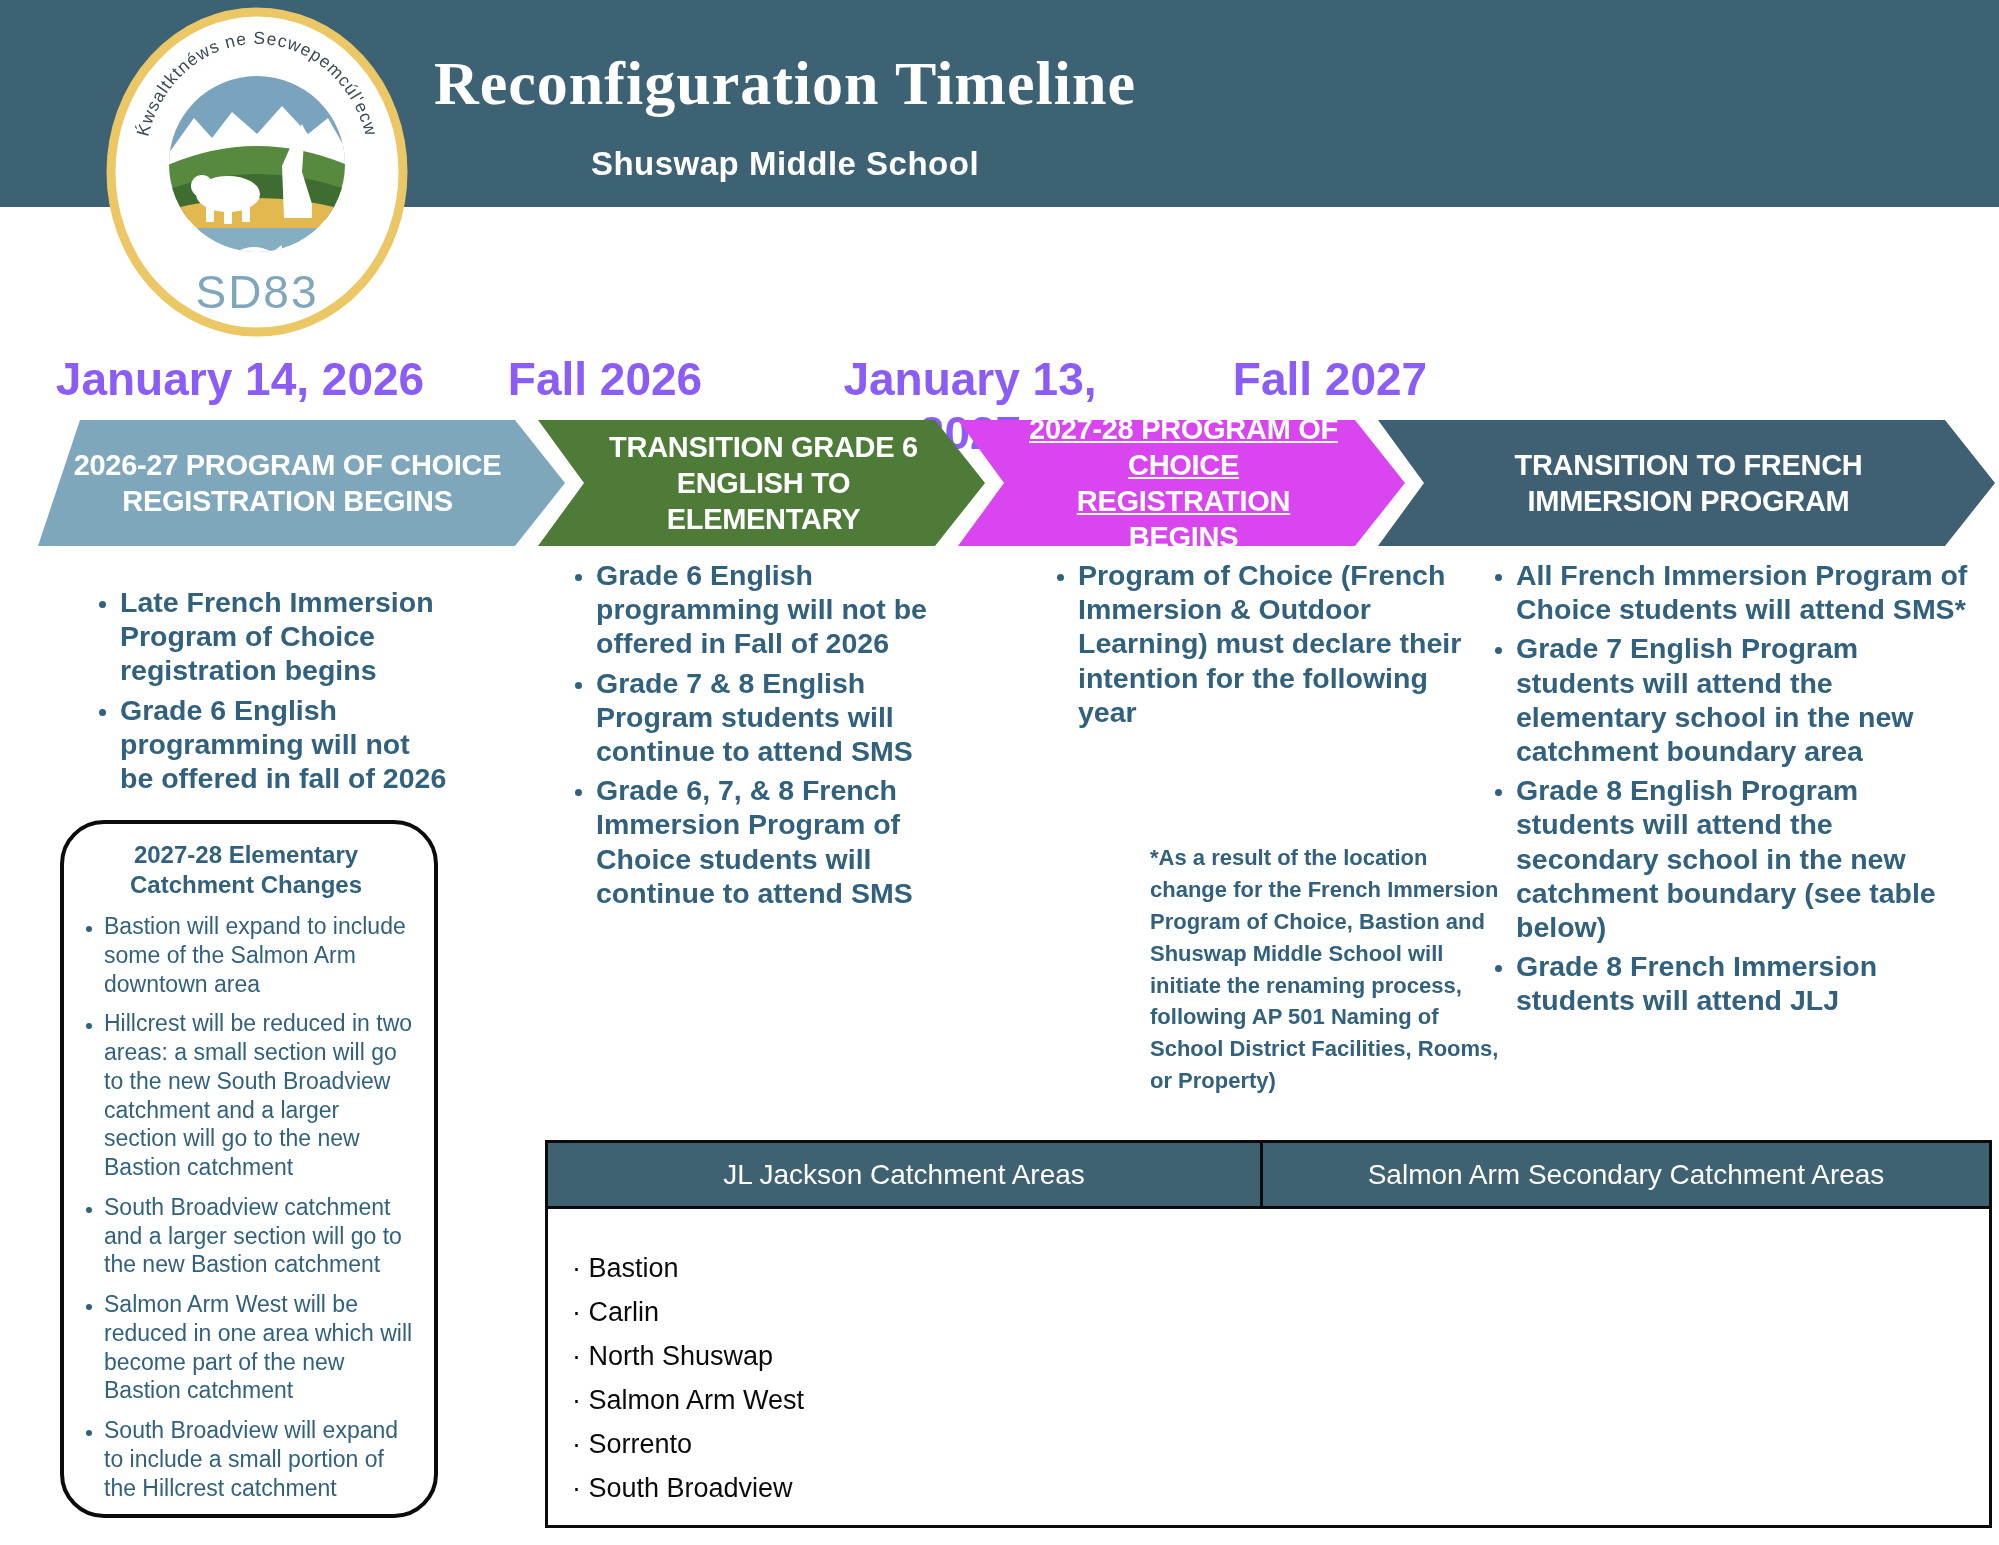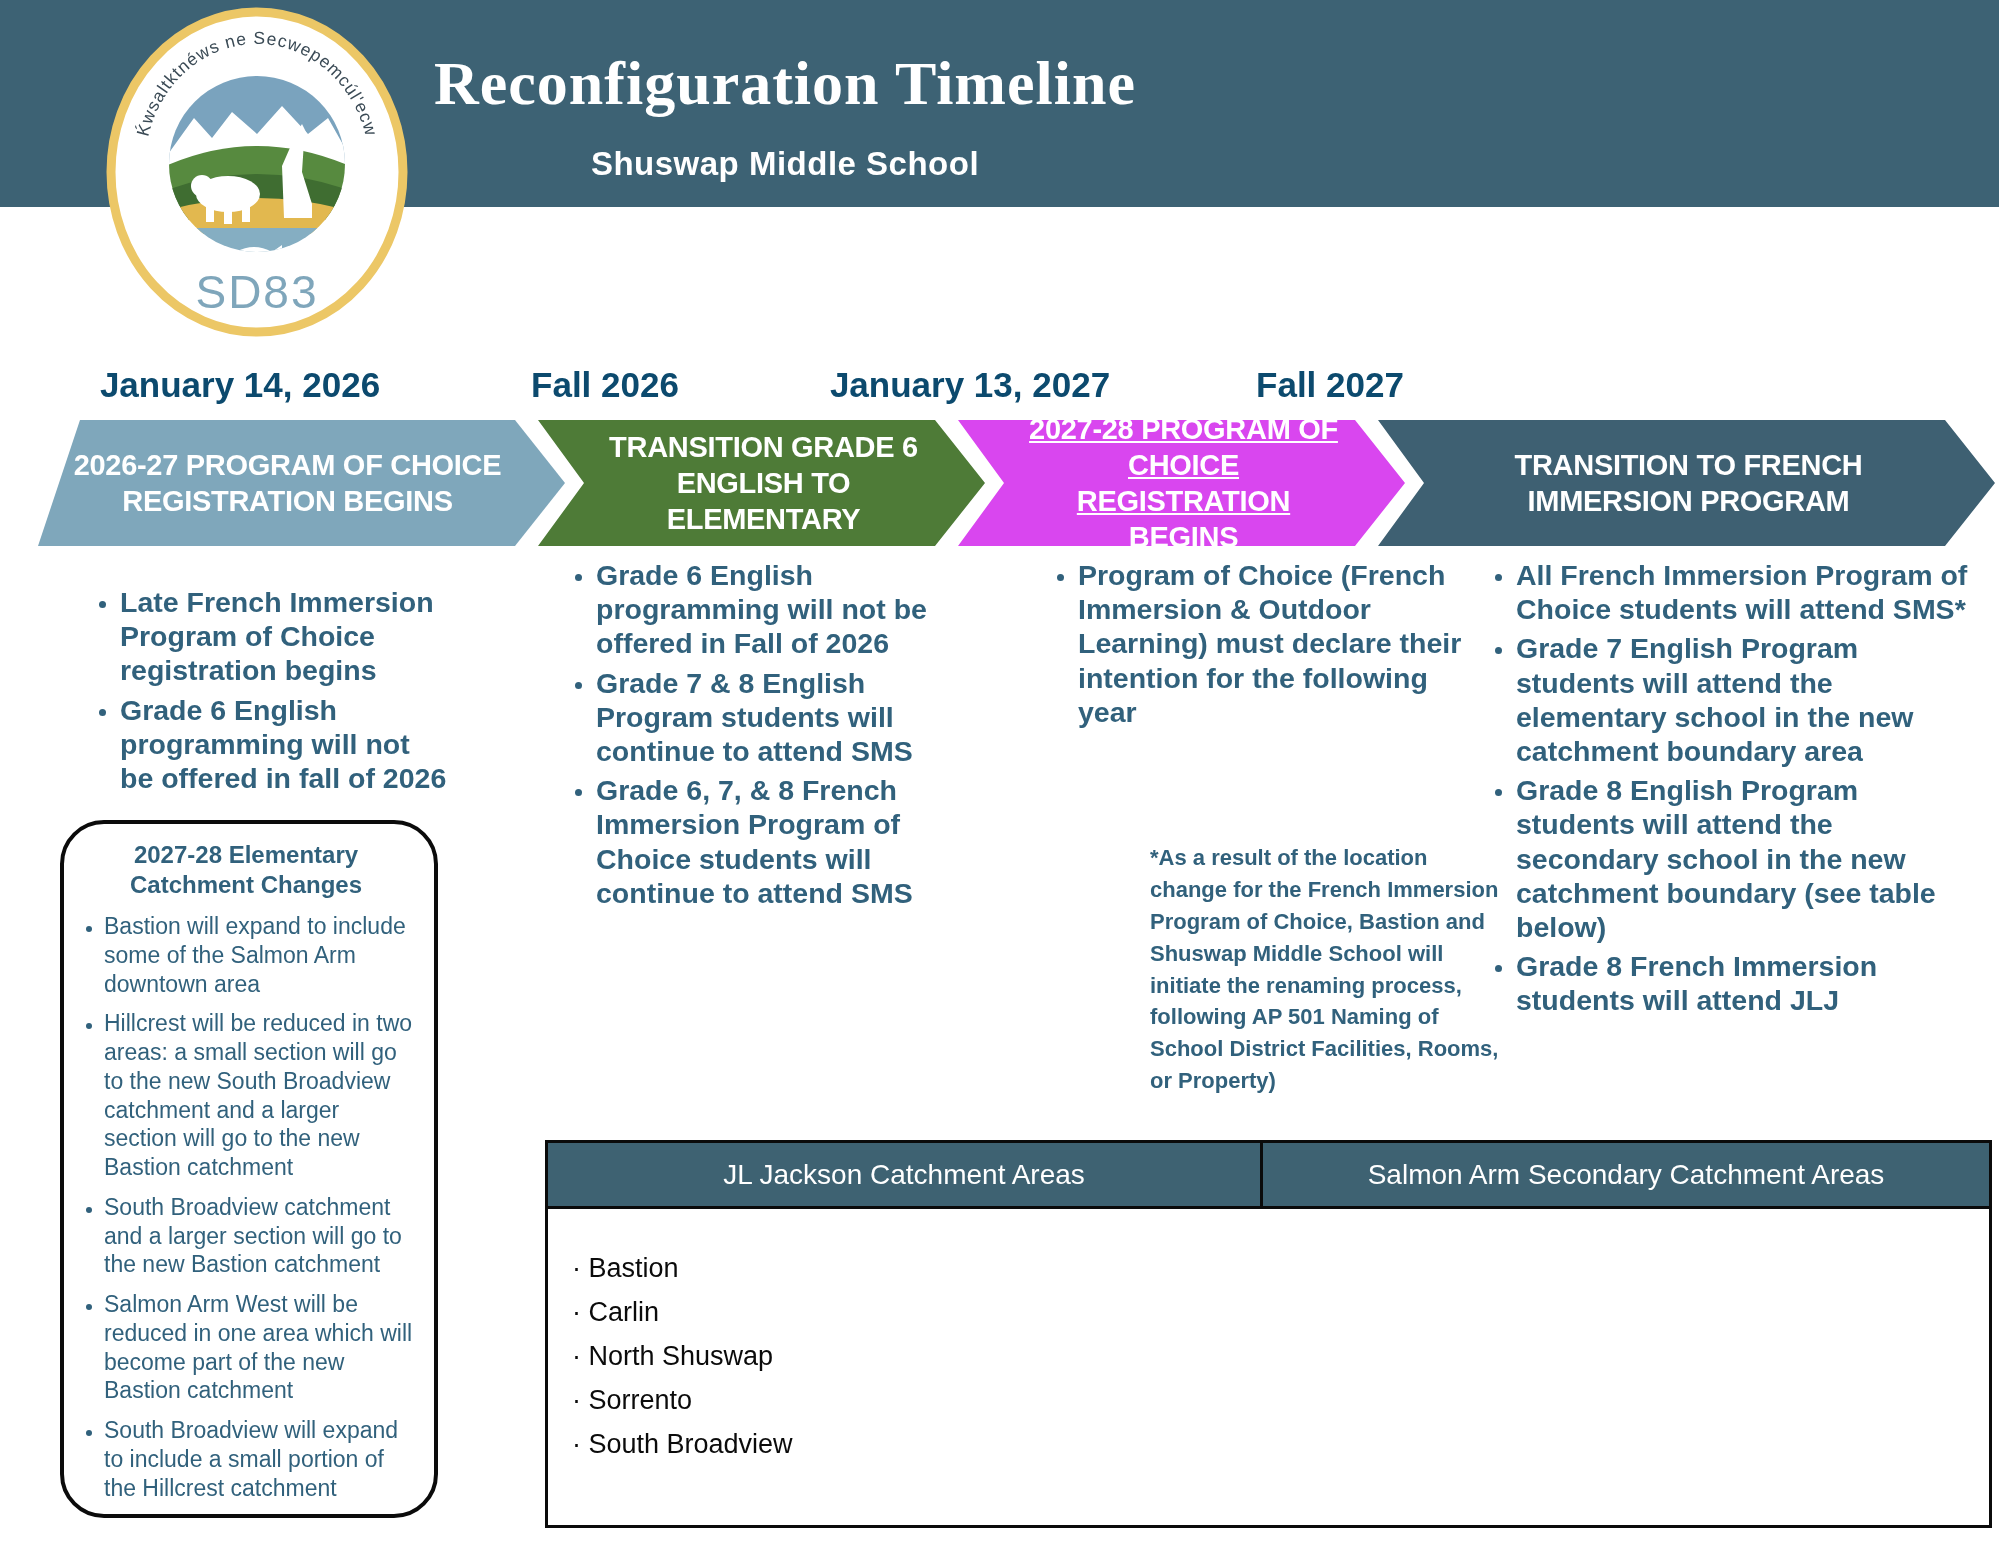--- a/index.html
+++ b/index.html
@@ -8,21 +8,21 @@
     font-family:"Liberation Sans",sans-serif;color:#31617C;
   }
   
   .band{position:absolute;left:0;top:0;width:1999px;height:207px;background:#3D6274;}
   .header-text{position:absolute;left:430px;top:0;width:710px;text-align:center;color:#fff;}
   .title{font-family:"Liberation Serif",serif;font-weight:700;font-size:62px;margin-top:48px;letter-spacing:1px;}
   .subtitle{font-weight:700;font-size:33px;margin-top:26px;letter-spacing:.5px;}
   
   .logo{position:absolute;left:106px;top:6px;width:302px;height:332px;}
   
-  .date{position:absolute;top:365px;height:48px;font-size:35px;font-weight:700;color:#0c4a6e;text-align:center;}
+  .date{position:absolute;top:352px;height:48px;font-size:46px;font-weight:700;color:#8b5cf6;text-align:center;}
   .d1{left:40px;width:400px;}
   .d2{left:430px;width:350px;}
   .d3{left:795px;width:350px;}
   .d4{left:1155px;width:350px;}
   
   .arrow{position:absolute;top:420px;height:126px;display:flex;align-items:center;justify-content:center;
          color:#fff;font-weight:700;font-size:29px;line-height:1.25;text-align:center;letter-spacing:-0.3px;}
   .arrow .lbl{padding:0 62px 0 66px;}
   .a1{left:38px;width:527px;background:#7FA7BB;
       clip-path:polygon(42px 0, calc(100% - 50px) 0, 100% 50%, calc(100% - 50px) 100%, 0 100%);}
@@ -172,18 +172,19 @@
     </ul>
   </div>
 
   <div class="ctable">
     <div class="th left">JL Jackson Catchment Areas</div>
     <div class="th">Salmon Arm Secondary Catchment Areas</div>
     <div class="td right">
       <div class="item">Bastion</div>
       <div class="item">Carlin</div>
       <div class="item">North Shuswap</div>
+      <div class="item">Salmon Arm West</div>
       <div class="item">Sorrento</div>
       <div class="item">South Broadview</div>
     </div>
   </div>
 
 </div>
 
 </body></html>

